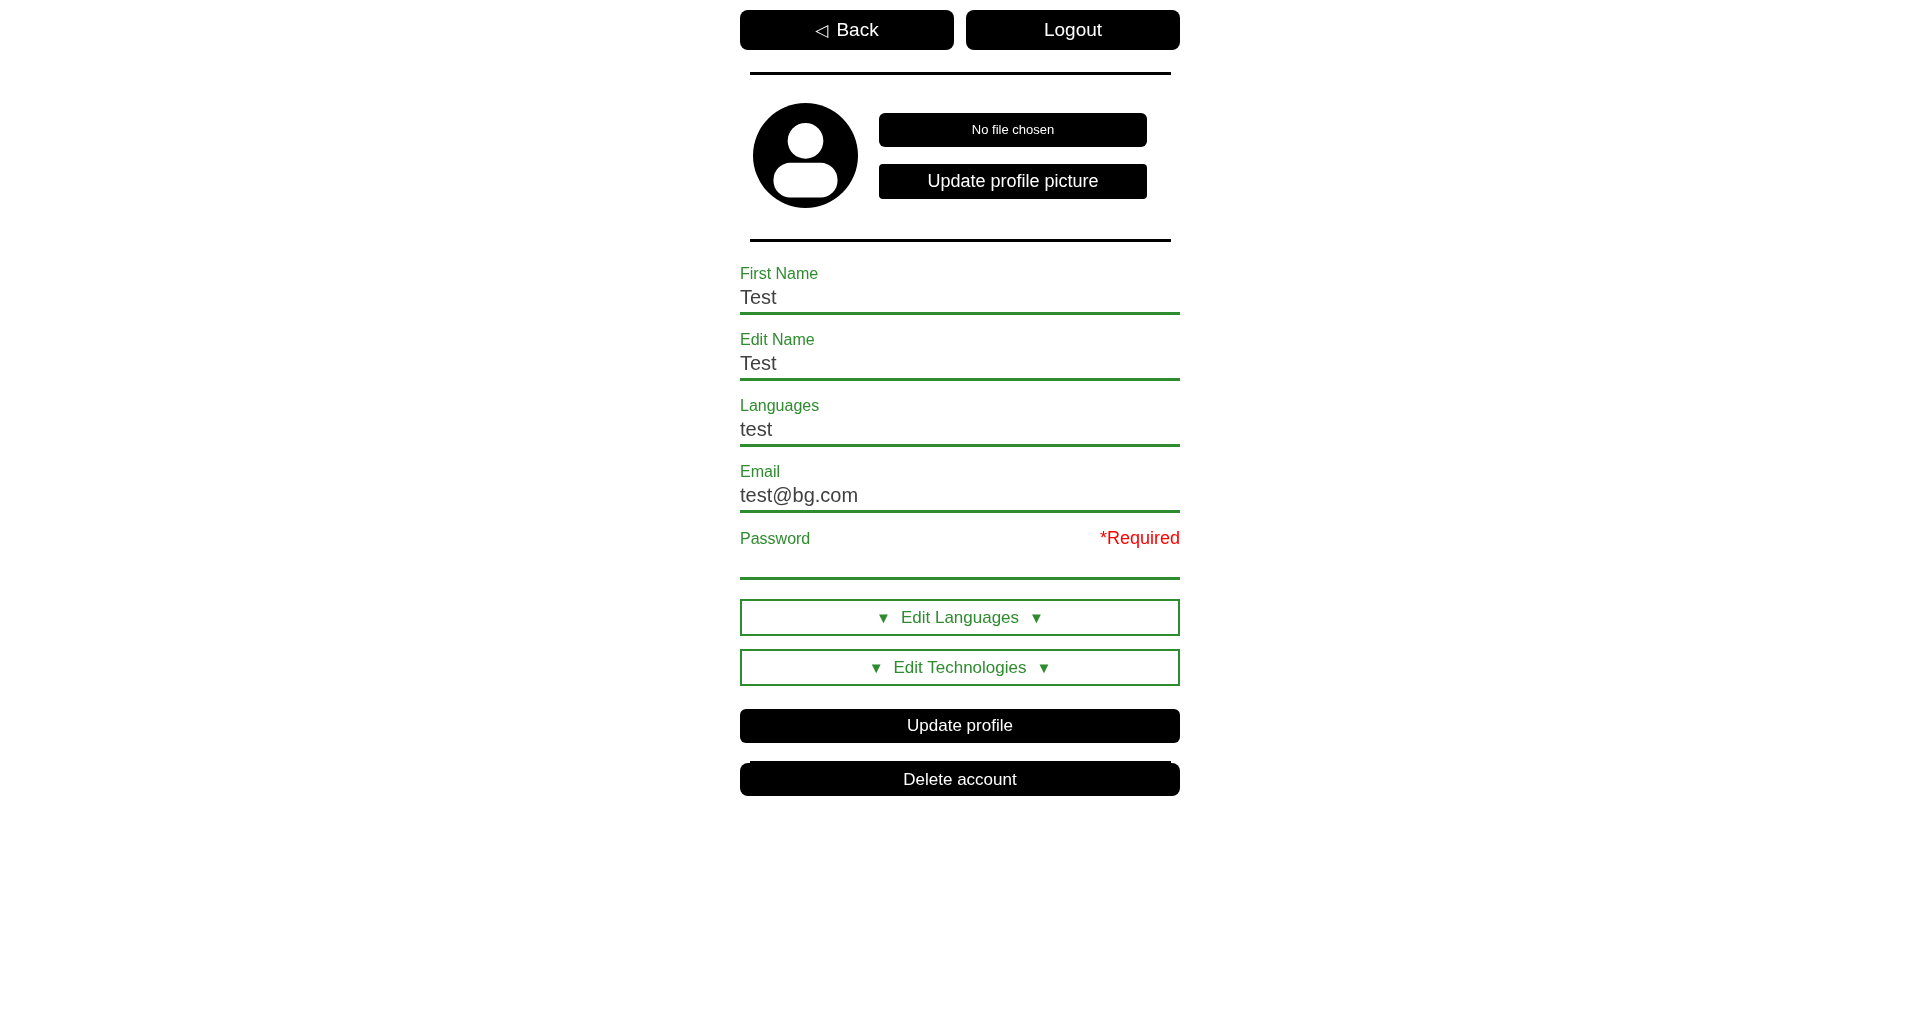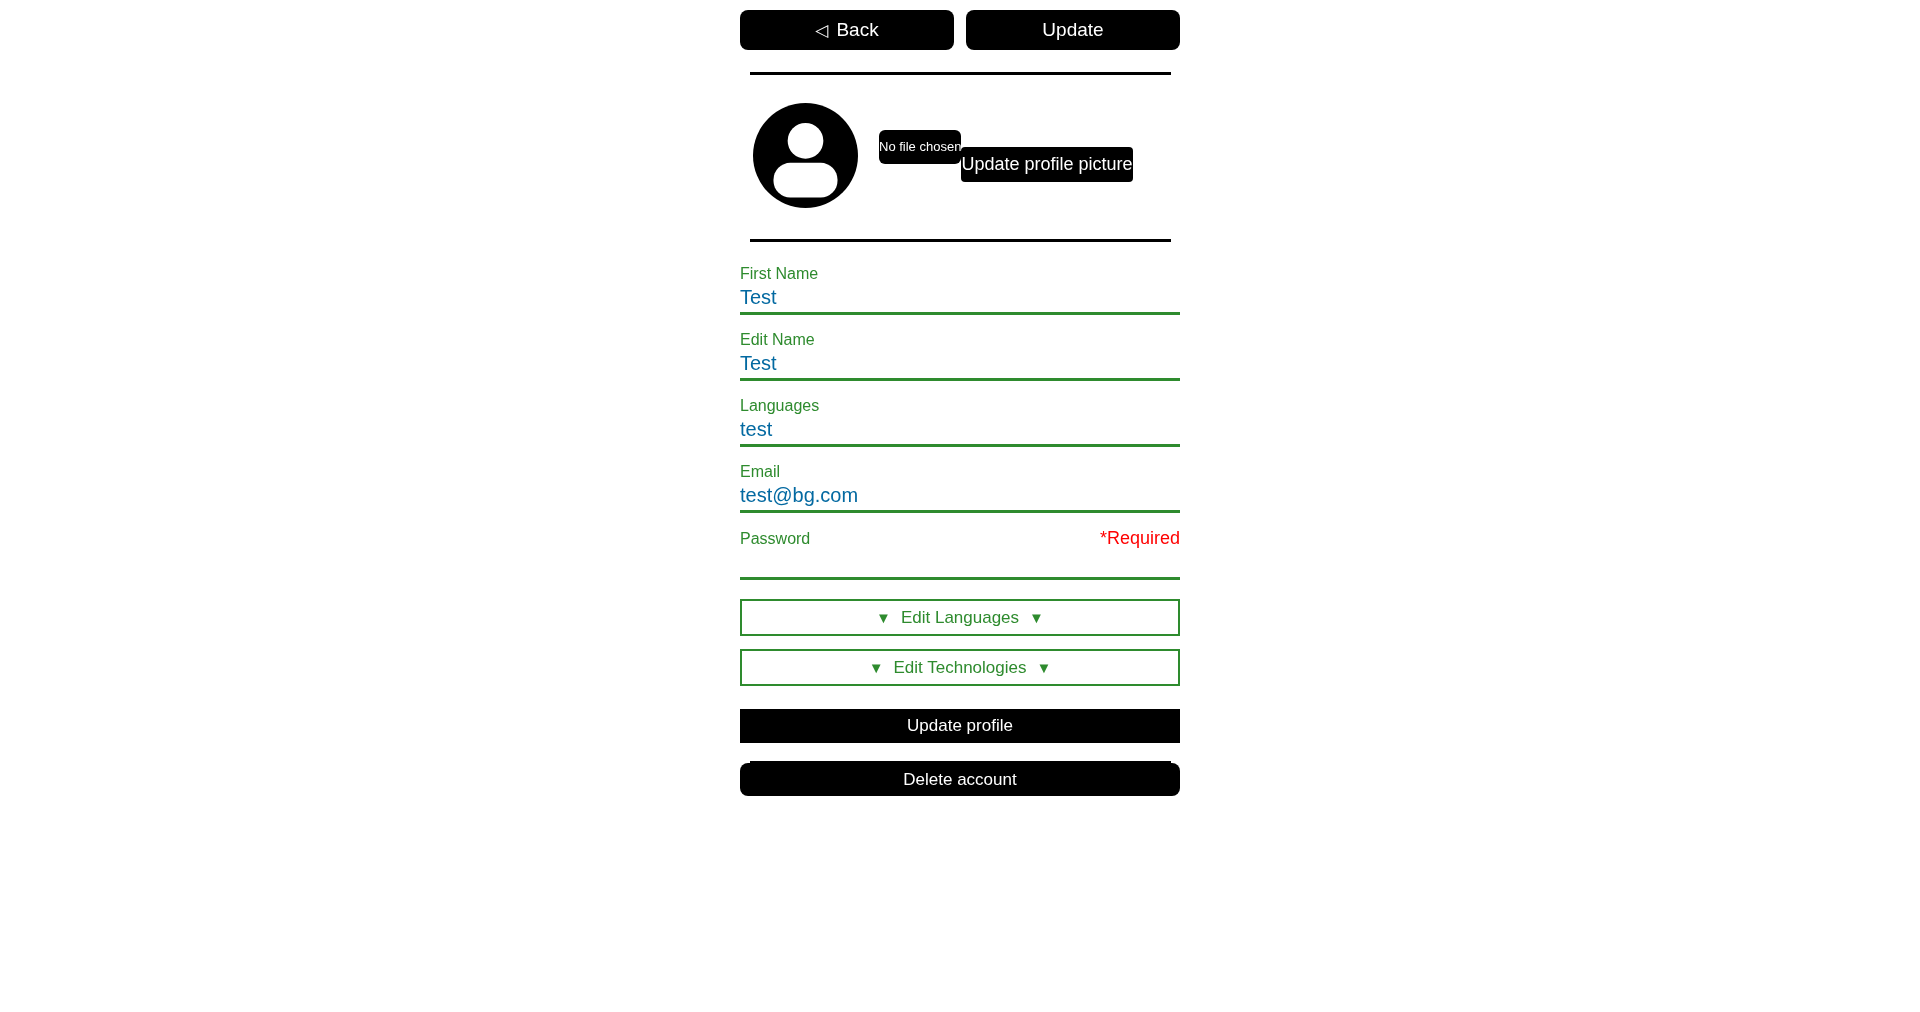--- a/index.html
+++ b/index.html
@@ -26,63 +26,63 @@
 
   .divider{border:0;height:3px;background:var(--black);width:421px;margin:0 auto;}
   .divider.thin{height:2px;}
   .div1{margin-top:22px;}
   .div2{margin-top:31px;}
   .div3{margin-top:18px;}
 
   
   .avatar-row{display:flex;align-items:center;margin-top:28px;}
   .avatar{width:105px;height:105px;margin-left:13px;flex:0 0 auto;}
-  .pic-col{display:flex;flex-direction:row;margin-left:21px;width:268px;}
+  .pic-col{display:flex;flex-direction:column;margin-left:21px;width:268px;}
   .file-bar{height:34px;border-radius:6px;font-size:13px;}
   .pic-btn{height:35px;border-radius:4px;font-size:18px;margin-top:17px;}
 
   
   .form{margin-top:23px;}
   .field{margin-bottom:16px;}
   .label-row{display:flex;justify-content:space-between;align-items:baseline;line-height:18px;}
   .field-label{color:var(--green);font-size:16px;}
   .required-note{color:var(--red);font-size:18px;}
   .field-input{
     display:block;width:100%;height:30px;
     border:none;border-bottom:3px solid var(--green);
-    font-size:20px;color:#0369a1;background:transparent;outline:none;
+    font-size:20px;color:#404040;background:transparent;outline:none;
     font-family:inherit;padding:0 0 2px 0;margin-top:2px;
   }
 
   
   .btn-green{
     width:100%;height:37px;margin-top:13px;
     background:var(--white);border:2px solid var(--green);border-radius:0;
     color:var(--green);font-size:17px;
     display:flex;align-items:center;justify-content:center;gap:10px;
     cursor:pointer;font-family:inherit;
   }
   .btn-green.first{margin-top:19px;}
   .tri-down{font-size:15px;line-height:1;}
 
-  .update-btn{width:100%;height:34px;font-size:17px;margin-top:23px;border-radius:0;}
+  .update-btn{width:100%;height:34px;font-size:17px;margin-top:23px;border-radius:6px;}
   .delete-btn{width:100%;height:33px;font-size:17px;border-radius:8px;}
 </style>
 </head>
 <body>
 
 <div class="page">
 
   <div class="top-row">
     <button class="btn-black">
       <span class="back-tri">◁</span>
       <span>Back</span>
     </button>
     <button class="btn-black">
-      <span>Update</span>
+      <span>Logout</span>
     </button>
   </div>
 
   <hr class="divider div1">
 
   <div class="avatar-row">
     <svg class="avatar" viewBox="0 0 100 100">
       <circle cx="50" cy="50" r="50" fill="#000"></circle>
       <circle cx="50" cy="36" r="17" fill="#fff"></circle>
       <rect x="19.5" y="57" width="61" height="33" rx="16" fill="#fff"></rect>

